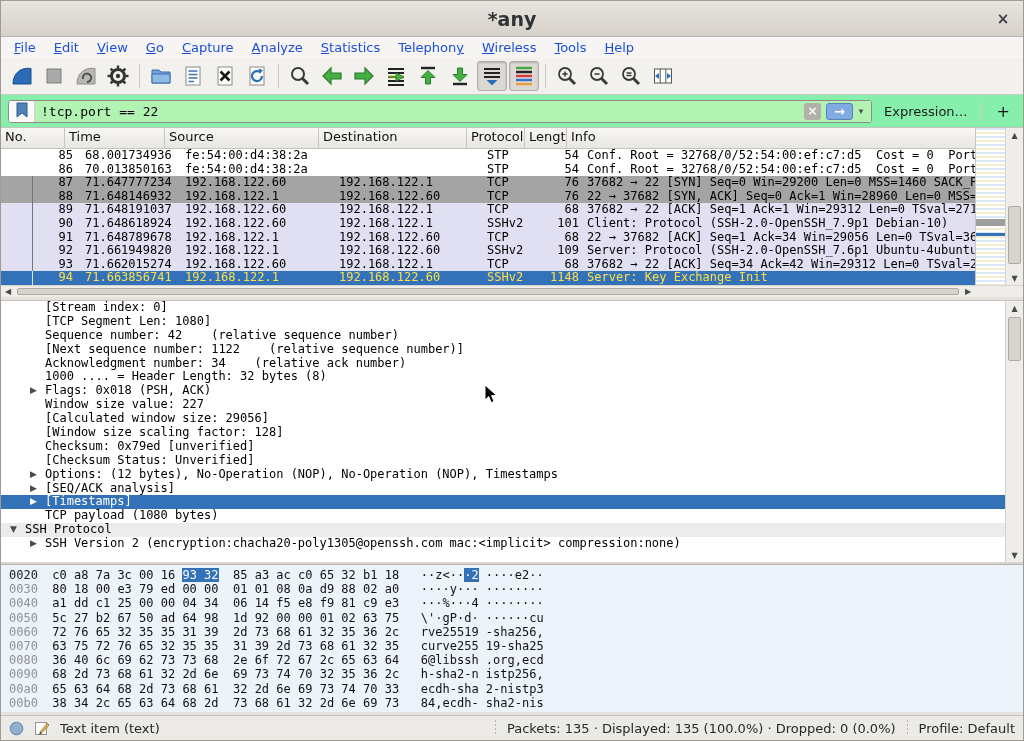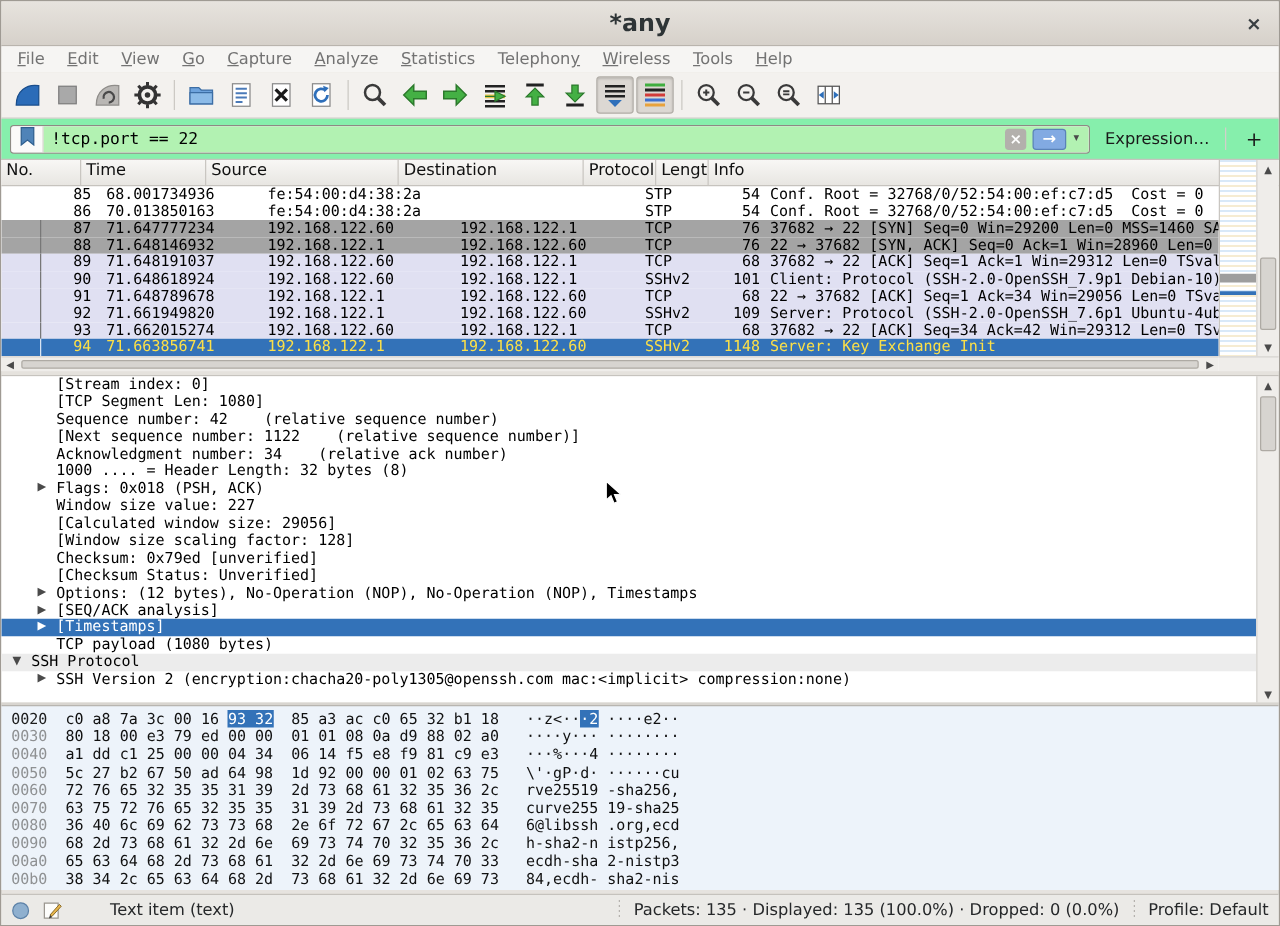--- a/index.html
+++ b/index.html
@@ -10,21 +10,21 @@
   
   .titlebar { position:absolute; top:0; left:0; right:0; height:36px;
     background:linear-gradient(#e7e3de,#d6d1ca); border-bottom:1px solid #b9b4ad;
     display:flex; align-items:center; justify-content:center; }
   .titlebar .title { font-weight:bold; font-size:19px; color:#2e3436; }
   .titlebar .closebtn { position:absolute; right:10px; top:8px; width:20px; height:20px;
     display:flex; align-items:center; justify-content:center; font-weight:bold; font-size:15px; color:#3a3f42; }
 
   
   .menubar { position:absolute; top:36px; left:0; right:0; height:21px; background:#f6f5f3;
-    display:flex; align-items:center; padding-left:4px; font-size:13px; color:#737373; }
+    display:flex; align-items:center; padding-left:4px; font-size:13px; color:#1d4ed8; }
   .menu-item { padding:1px 9px; }
   .menu-item u { text-decoration:underline; }
 
   
   .toolbar { position:absolute; top:57px; left:0; right:0; height:37px; background:#f3f1ee;
     border-bottom:1px solid #cfccc7; display:flex; align-items:center; padding-left:5px; }
   .tool { width:30px; height:30px; display:flex; align-items:center; justify-content:center;
     border:1px solid transparent; border-radius:3px; margin:0 1px; background:transparent; }
   .tool.pressed { background:#dcd8d3; border:1px solid #b1ada7; box-shadow:inset 0 1px 2px rgba(0,0,0,.18); }
   .tsep { width:1px; height:24px; background:#ccc9c4; margin:0 5px; }
@@ -56,21 +56,21 @@
   .prows { position:absolute; top:21px; left:0; height:136px; right:48px; overflow:hidden;
     font-family:"DejaVu Sans Mono","Liberation Mono",monospace; font-size:12px; }
   .prow { display:flex; height:13.6px; line-height:13.6px; white-space:pre; position:relative; color:#000; }
   .prow.gray { background:var(--row-gray); }
   .prow.lav  { background:var(--row-lav); }
   .prow.sel  { background:var(--sel); color:#fde047; }
   .convmark { position:absolute; left:31px; top:0; bottom:0; width:1px; background:#777; }
   .prow.sel .convmark { background:#d8e4f2; }
   .c-no   { width:64px;  text-align:right; padding-right:8px; flex:none;margin-left:16px; }
   .c-time { width:100px; padding-left:4px; flex:none; }
-  .c-src  { width:154px; padding-left:4px; flex:none;margin-left:29px; }
+  .c-src  { width:154px; padding-left:4px; flex:none; }
   .c-dst  { width:148px; padding-left:4px; flex:none; }
   .c-proto{ width:58px;  padding-left:4px; flex:none; }
   .c-len  { width:42px;  text-align:right; padding-right:4px; flex:none; }
   .c-info { flex:1; padding-left:4px; overflow:hidden; }
   .h-no{width:64px}.h-time{width:100px}.h-src{width:154px}.h-dst{width:148px}.h-proto{width:58px}.h-len{width:42px}.h-info{flex:1;border-right:none}
 
   
   .minimap { position:absolute; top:0; bottom:12px; right:18px; width:30px;
     border-left:1px solid #c9c6c1;
     background:repeating-linear-gradient(180deg,#d9e9f8 0 2px,#ffffff 2px 4px,#f6ecd2 4px 6px,#ffffff 6px 8px); }
@@ -114,21 +114,21 @@
     font-family:"DejaVu Sans Mono","Liberation Mono",monospace; font-size:12px; }
   .hrow { height:14.2px; line-height:14.2px; white-space:pre; padding-left:8px; color:#111; }
   .hoff { color:#8f9193; }
   .hoff.dark { color:#1c1c1c; }
   .hsel { background:var(--sel); color:#ffffff; }
 
   
   .statusbar { position:absolute; bottom:0; left:0; right:0; height:25px; background:#ebeae7;
     border-top:1px solid #c5c2bd; display:flex; align-items:center; font-size:13px; color:#26282a; padding:0 8px; }
   .sb-icon { margin-right:10px; display:flex; align-items:center; }
-  .sb-field { margin-left:28px; }
+  .sb-field { margin-left:0; }
   .sb-right { margin-left:auto; display:flex; align-items:center; }
   .sb-sep { width:1px; height:16px; margin:0 11px; background:repeating-linear-gradient(#b5b2ae 0 2px,transparent 2px 4px); }
 
   
   .cursor { position:absolute; left:483px; top:383px; z-index:50; }
 </style>
 </head>
 <body>
 
 <div class="titlebar">

